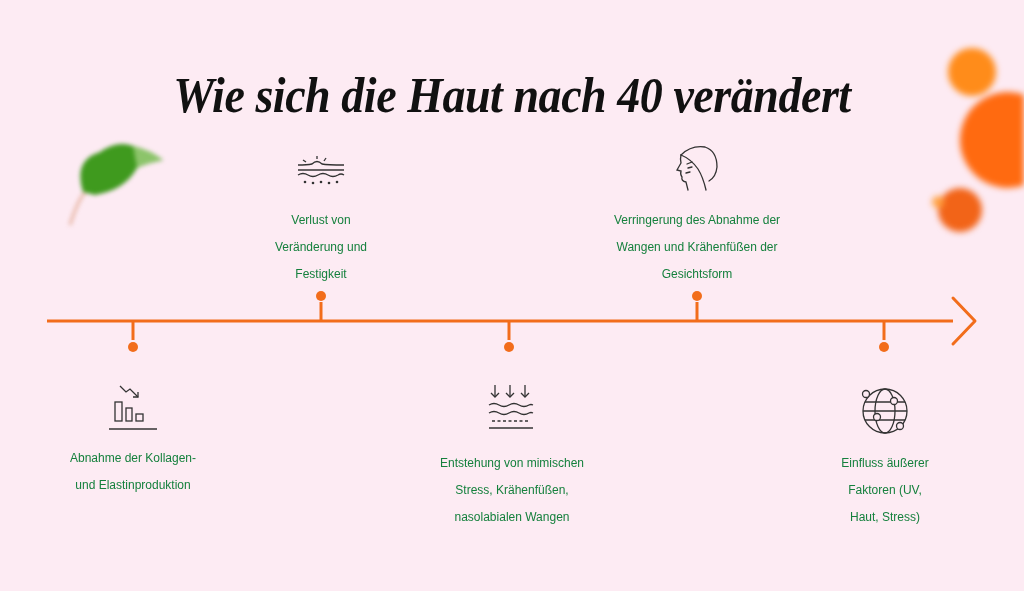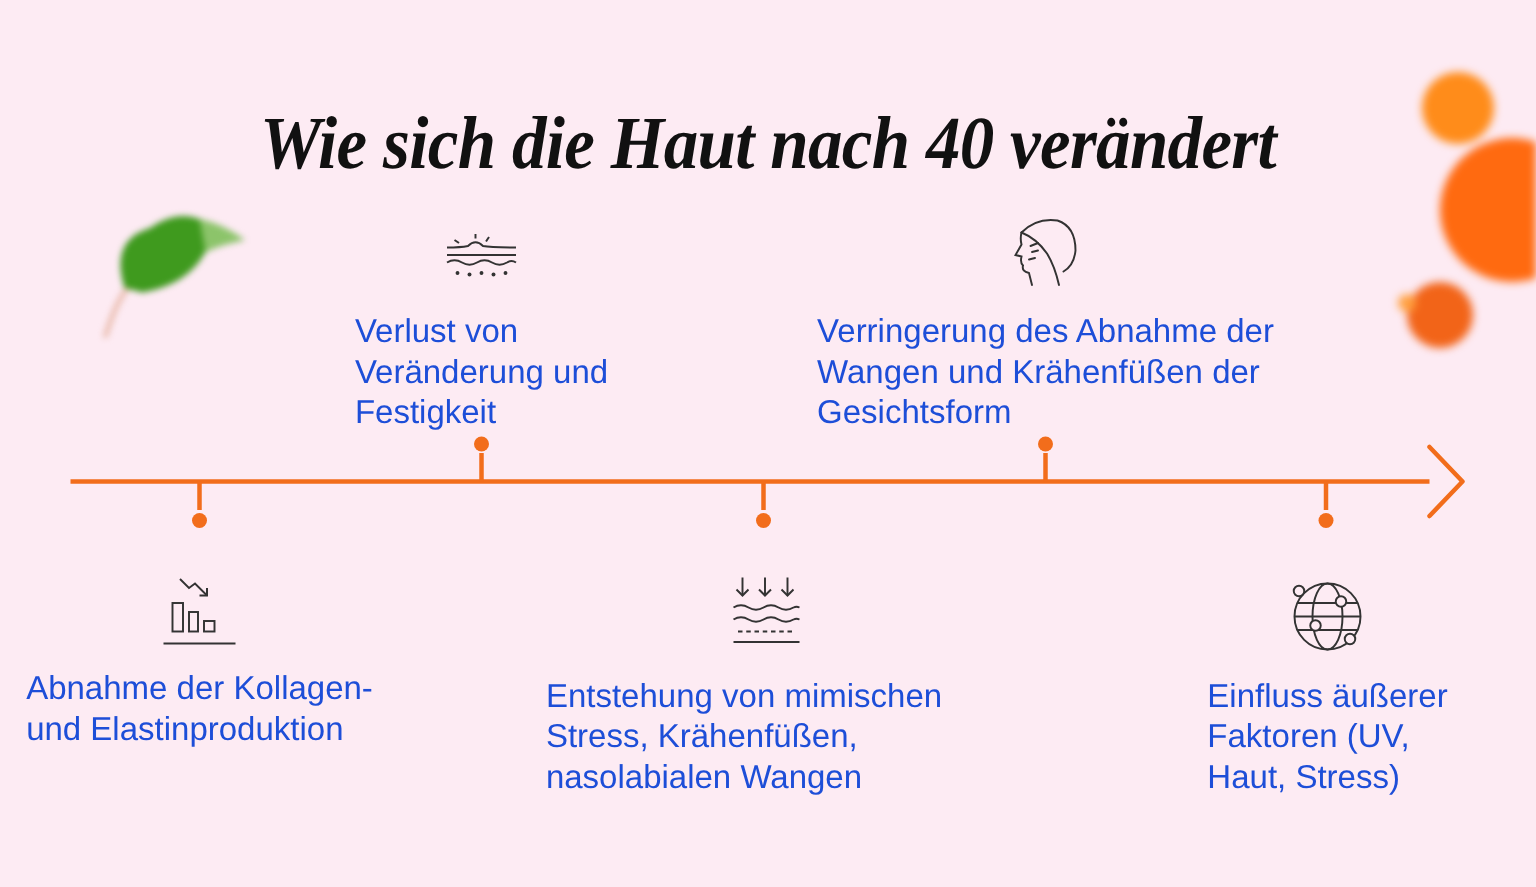--- a/index.html
+++ b/index.html
@@ -17,24 +17,24 @@
     font-style: italic;
     font-size: 50px;
     color: #111;
     letter-spacing: -0.5px;
     transform: scaleX(0.92);
     transform-origin: 512px 0;
   }
   .timeline { position: absolute; left: 0; top: 0; width: 1024px; height: 591px; }
   .label {
     position: absolute;
-    text-align: left;
-    font-size: 22px;
+    text-align: center;
+    font-size: 12px;
     line-height: 27px;
-    color: #1d4ed8;
+    color: #15803d;
     white-space: nowrap;
   }
   .icon { position: absolute; }
   .deco { position: absolute; }
 </style>
 </head>
 <body>
 
 <svg class="deco" style="left:55px;top:130px;filter:blur(2px)" width="120" height="100" viewBox="0 0 120 100">
   <path d="M15 95 Q22 72 30 62" stroke="#e8b8a8" stroke-width="3" fill="none"></path>
@@ -116,21 +116,21 @@
     <line x1="22" y1="2" x2="22" y2="14"></line>
       <polyline points="18,10 22,14 26,10"></polyline>
     <line x1="37" y1="2" x2="37" y2="14"></line>
       <polyline points="33,10 37,14 41,10"></polyline>
     <path d="M1 22 Q6 19 11 22 Q16 25 21 22 Q26 19 31 22 Q36 25 41 22 Q43 21 45 22"></path>
     <path d="M1 30 Q6 27 11 30 Q16 33 21 30 Q26 27 31 30 Q36 33 41 30 Q43 29 45 30"></path>
     <line x1="4" y1="38" x2="42" y2="38" stroke-dasharray="3,2.5"></line>
     <line x1="1" y1="45" x2="45" y2="45"></line>
   </g>
 </svg>
-<div class="label" style="left:496px;top:450px;transform:translateX(-50%)">
+<div class="label" style="left:512px;top:450px;transform:translateX(-50%)">
   <div>Entstehung von mimischen</div>
   <div>Stress, Krähenfüßen,</div>
   <div>nasolabialen Wangen</div>
 </div>
 
 <svg class="icon" style="left:673px;top:145px" width="48" height="50" viewBox="0 0 48 50">
   <g fill="none" stroke="#333" stroke-width="1.3" stroke-linecap="round">
     <path d="M8 10 Q18 0 32 2 Q44 6 44 22 Q43 32 36 36"></path>
     <path d="M8 10 Q7 14 8 18 L4 25 L8 26 Q7 30 9 32 Q8 36 13 37 L15 45"></path>
     <path d="M8 10 Q18 14 25 24 Q30 32 33 45"></path>

